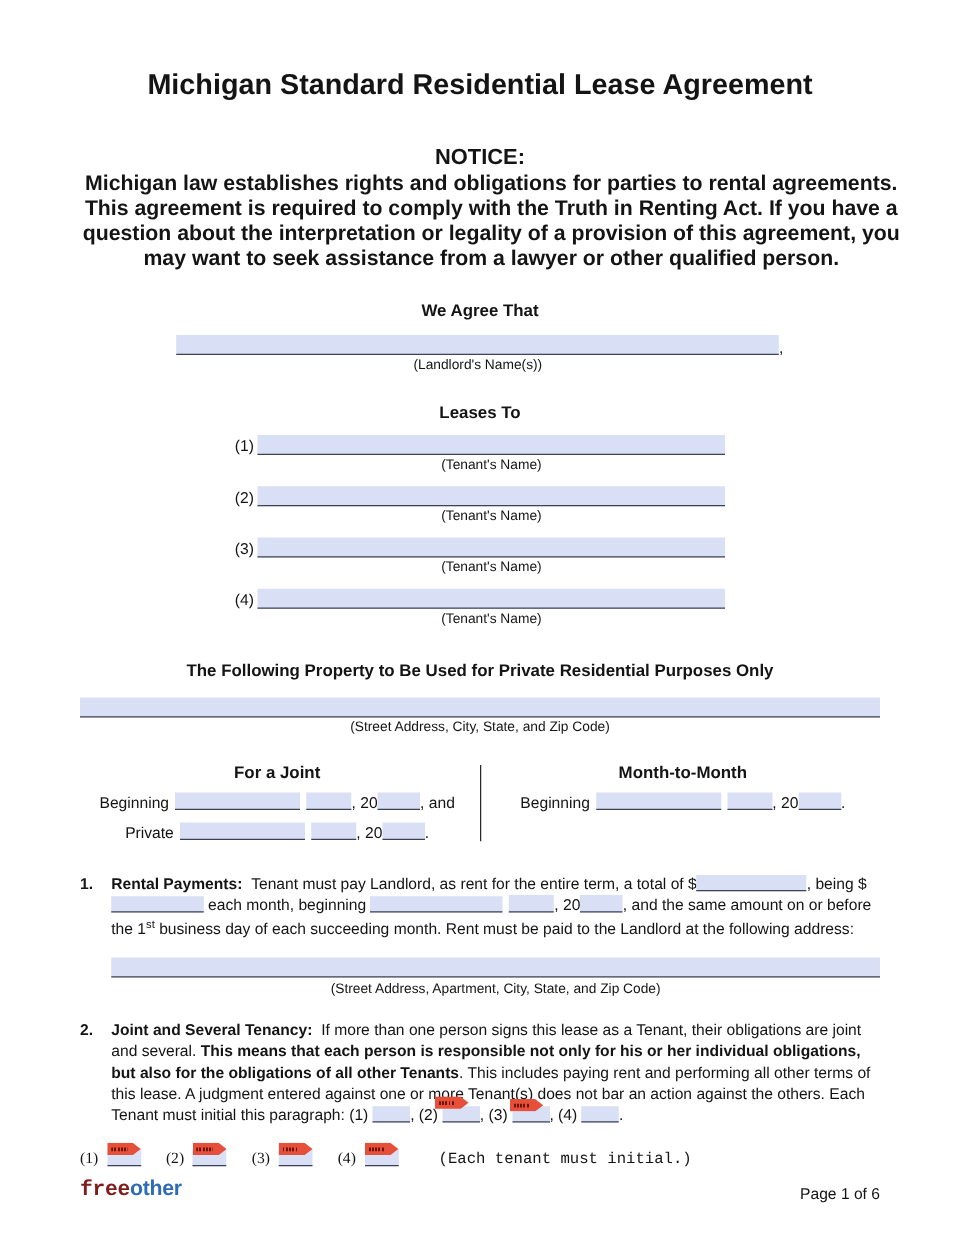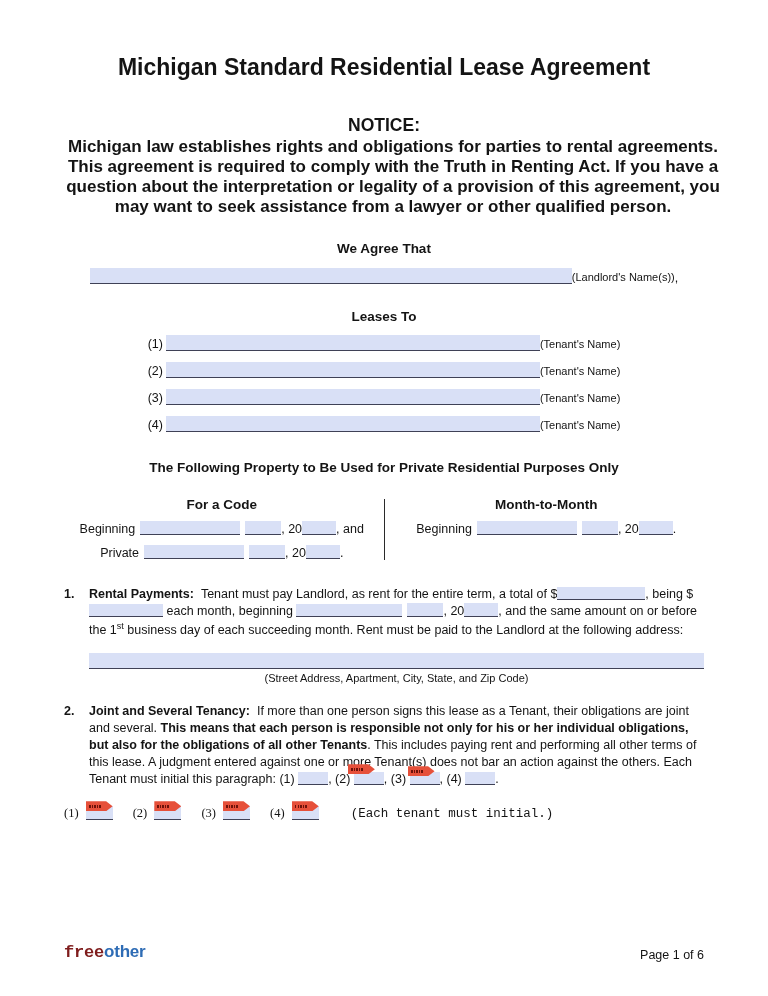--- a/index.html
+++ b/index.html
@@ -15,21 +15,21 @@
   .notice-body{font-size:17px;font-weight:bold;text-align:center;line-height:1.18;width:658px;margin:1px auto 0;}
   .center-heading{font-size:13.5px;font-weight:bold;text-align:center;}
   .we-agree{margin-top:24px;}
   .leases-to{margin-top:24px;}
   .property-heading{margin-top:28px;}
 
   .blank{display:inline-block;background:#d9e0f6;border-bottom:1px solid #3f4156;height:12px;vertical-align:-2px;}
   .caption{font-size:11px;text-align:center;margin-top:2px;color:#141414;}
 
   .landlord-row{margin-top:12px;display:flex;justify-content:center;align-items:flex-start;}
-  .stack{display:inline-flex;flex-direction:row;align-items:center;}
+  .stack{display:inline-flex;flex-direction:column;align-items:center;}
   .w-landlord{width:482px;height:15px;}
   .suffix{font-size:12.5px;margin-top:3px;}
 
   .tenant-row{margin-top:11px;display:flex;justify-content:center;align-items:flex-start;}
   .tenant-num{font-size:12.5px;margin-top:2px;margin-right:3px;}
   .w-tenant{width:374px;height:15px;}
 
   .field-block{margin-top:14px;}
   .block-blank{display:block;width:100%;height:15px;background:#d9e0f6;border-bottom:1px solid #3f4156;}
 
@@ -132,24 +132,28 @@
     <div class="tenant-row">
       <span class="tenant-num">(4)</span>
       <span class="stack">
         <span class="blank w-tenant"></span>
         <span class="caption">(Tenant's Name)</span>
       </span>
     </div>
 
     <div class="center-heading property-heading">The Following Property to Be Used for Private Residential Purposes Only</div>
 
+    <div class="field-block">
+      <span class="block-blank"></span>
+      <div class="caption">(Street Address, City, State, and Zip Code)</div>
+    </div>
 
     <div class="term-section">
       <div class="term-col">
-        <div class="term-heading">For a Code</div>
+        <div class="term-heading">For a Joint</div>
         <div class="term-line"><span>Beginning</span><span class="blank w-date ml"></span><span class="blank w-day ml"></span><span>, 20</span><span class="blank w-yr"></span><span>, and</span></div>
         <div class="term-line"><span>Private</span><span class="blank w-date ml"></span><span class="blank w-day ml"></span><span>, 20</span><span class="blank w-yr"></span><span>.</span></div>
       </div>
       <div class="term-divider"></div>
       <div class="term-col">
         <div class="term-heading">Month-to-Month</div>
         <div class="term-line"><span>Beginning</span><span class="blank w-date ml"></span><span class="blank w-day ml"></span><span>, 20</span><span class="blank w-yr"></span><span>.</span></div>
       </div>
     </div>
 

